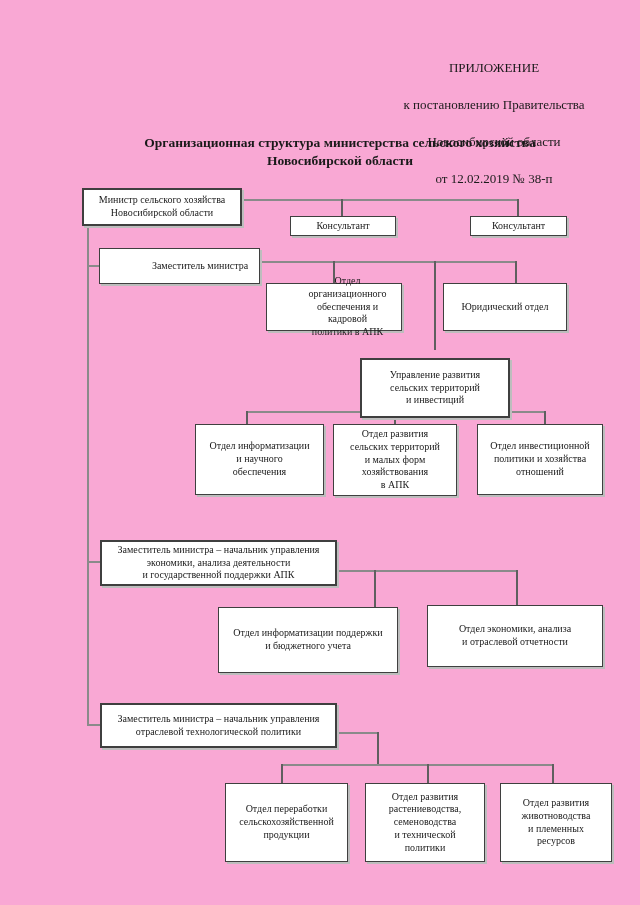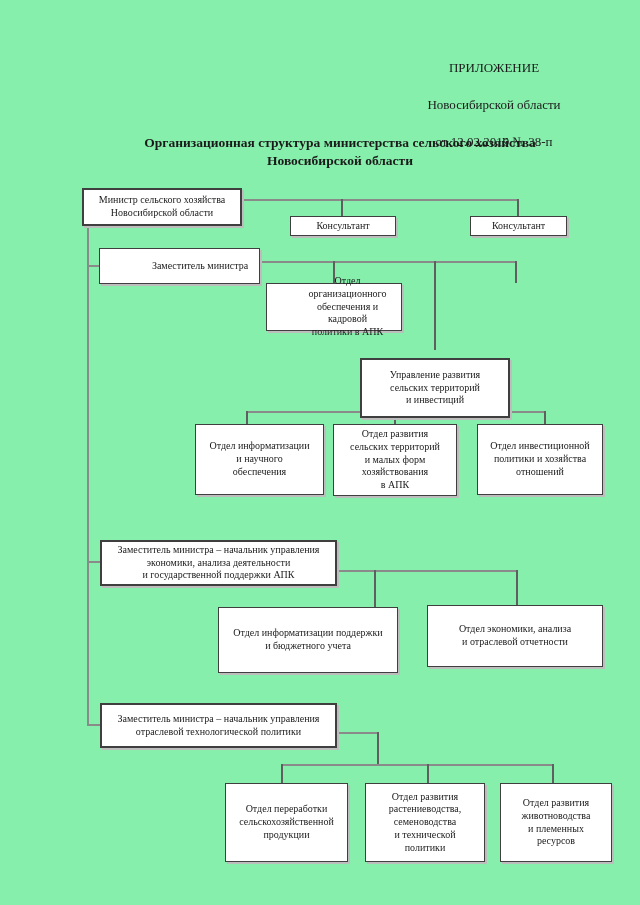--- a/index.html
+++ b/index.html
@@ -1,18 +1,18 @@
 <!DOCTYPE html>
 <html><head>
 <meta charset="utf-8">
 <style>
   html,body { margin:0; padding:0; background:#e8e8e8; }
   #page {
     position:relative; width:640px; height:905px; margin:0 auto;
-    background:#86efac; overflow:hidden;
+    background:#f9a8d4; overflow:hidden;
     font-family:"Liberation Serif","DejaVu Serif",serif; color:#1a1a1a;
   }
   .header {
     position:absolute; top:40px; left:378px; width:232px;
     text-align:center; font-size:13px; line-height:18.5px; white-space:pre-line;
   }
   .title {
     position:absolute; top:134px; left:72px; width:536px;
     text-align:center; font-weight:bold; font-size:13.5px; line-height:18px;
     white-space:pre-line;
@@ -75,20 +75,21 @@
   #l-rast-drop    { left:427px; top:764px; height:19px; }
   #l-zhiv-drop    { left:552px; top:764px; height:19px; }
 </style>
 </head>
 <body>
 
 <div id="page">
 
   <div class="header">
     <div>ПРИЛОЖЕНИЕ</div>
+    <div>к постановлению Правительства</div>
     <div>Новосибирской области</div>
     <div>от 12.02.2019  № 38-п</div>
   </div>
 
   <div class="title">Организационная структура министерства сельского хозяйства
 Новосибирской области</div>
 
   <div class="hl" id="l-min-right"></div>
   <div class="vl" id="l-c1-drop"></div>
   <div class="vl" id="l-c2-drop"></div>
@@ -116,20 +117,21 @@
   <div class="vl" id="l-zhiv-drop"></div>
 
   <div class="box" id="b-minister">Министр сельского хозяйства
 Новосибирской области</div>
   <div class="box" id="b-consultant1">Консультант</div>
   <div class="box" id="b-consultant2">Консультант</div>
   <div class="box" id="b-deputy1">Заместитель министра</div>
   <div class="box" id="b-org">Отдел организационного
 обеспечения и кадровой
 политики в АПК</div>
+  <div class="box" id="b-legal">Юридический отдел</div>
   <div class="box" id="b-upr">Управление развития
 сельских территорий
 и инвестиций</div>
   <div class="box" id="b-info">Отдел информатизации
 и научного
 обеспечения</div>
   <div class="box" id="b-rural">Отдел развития
 сельских территорий
 и малых форм
 хозяйствования

